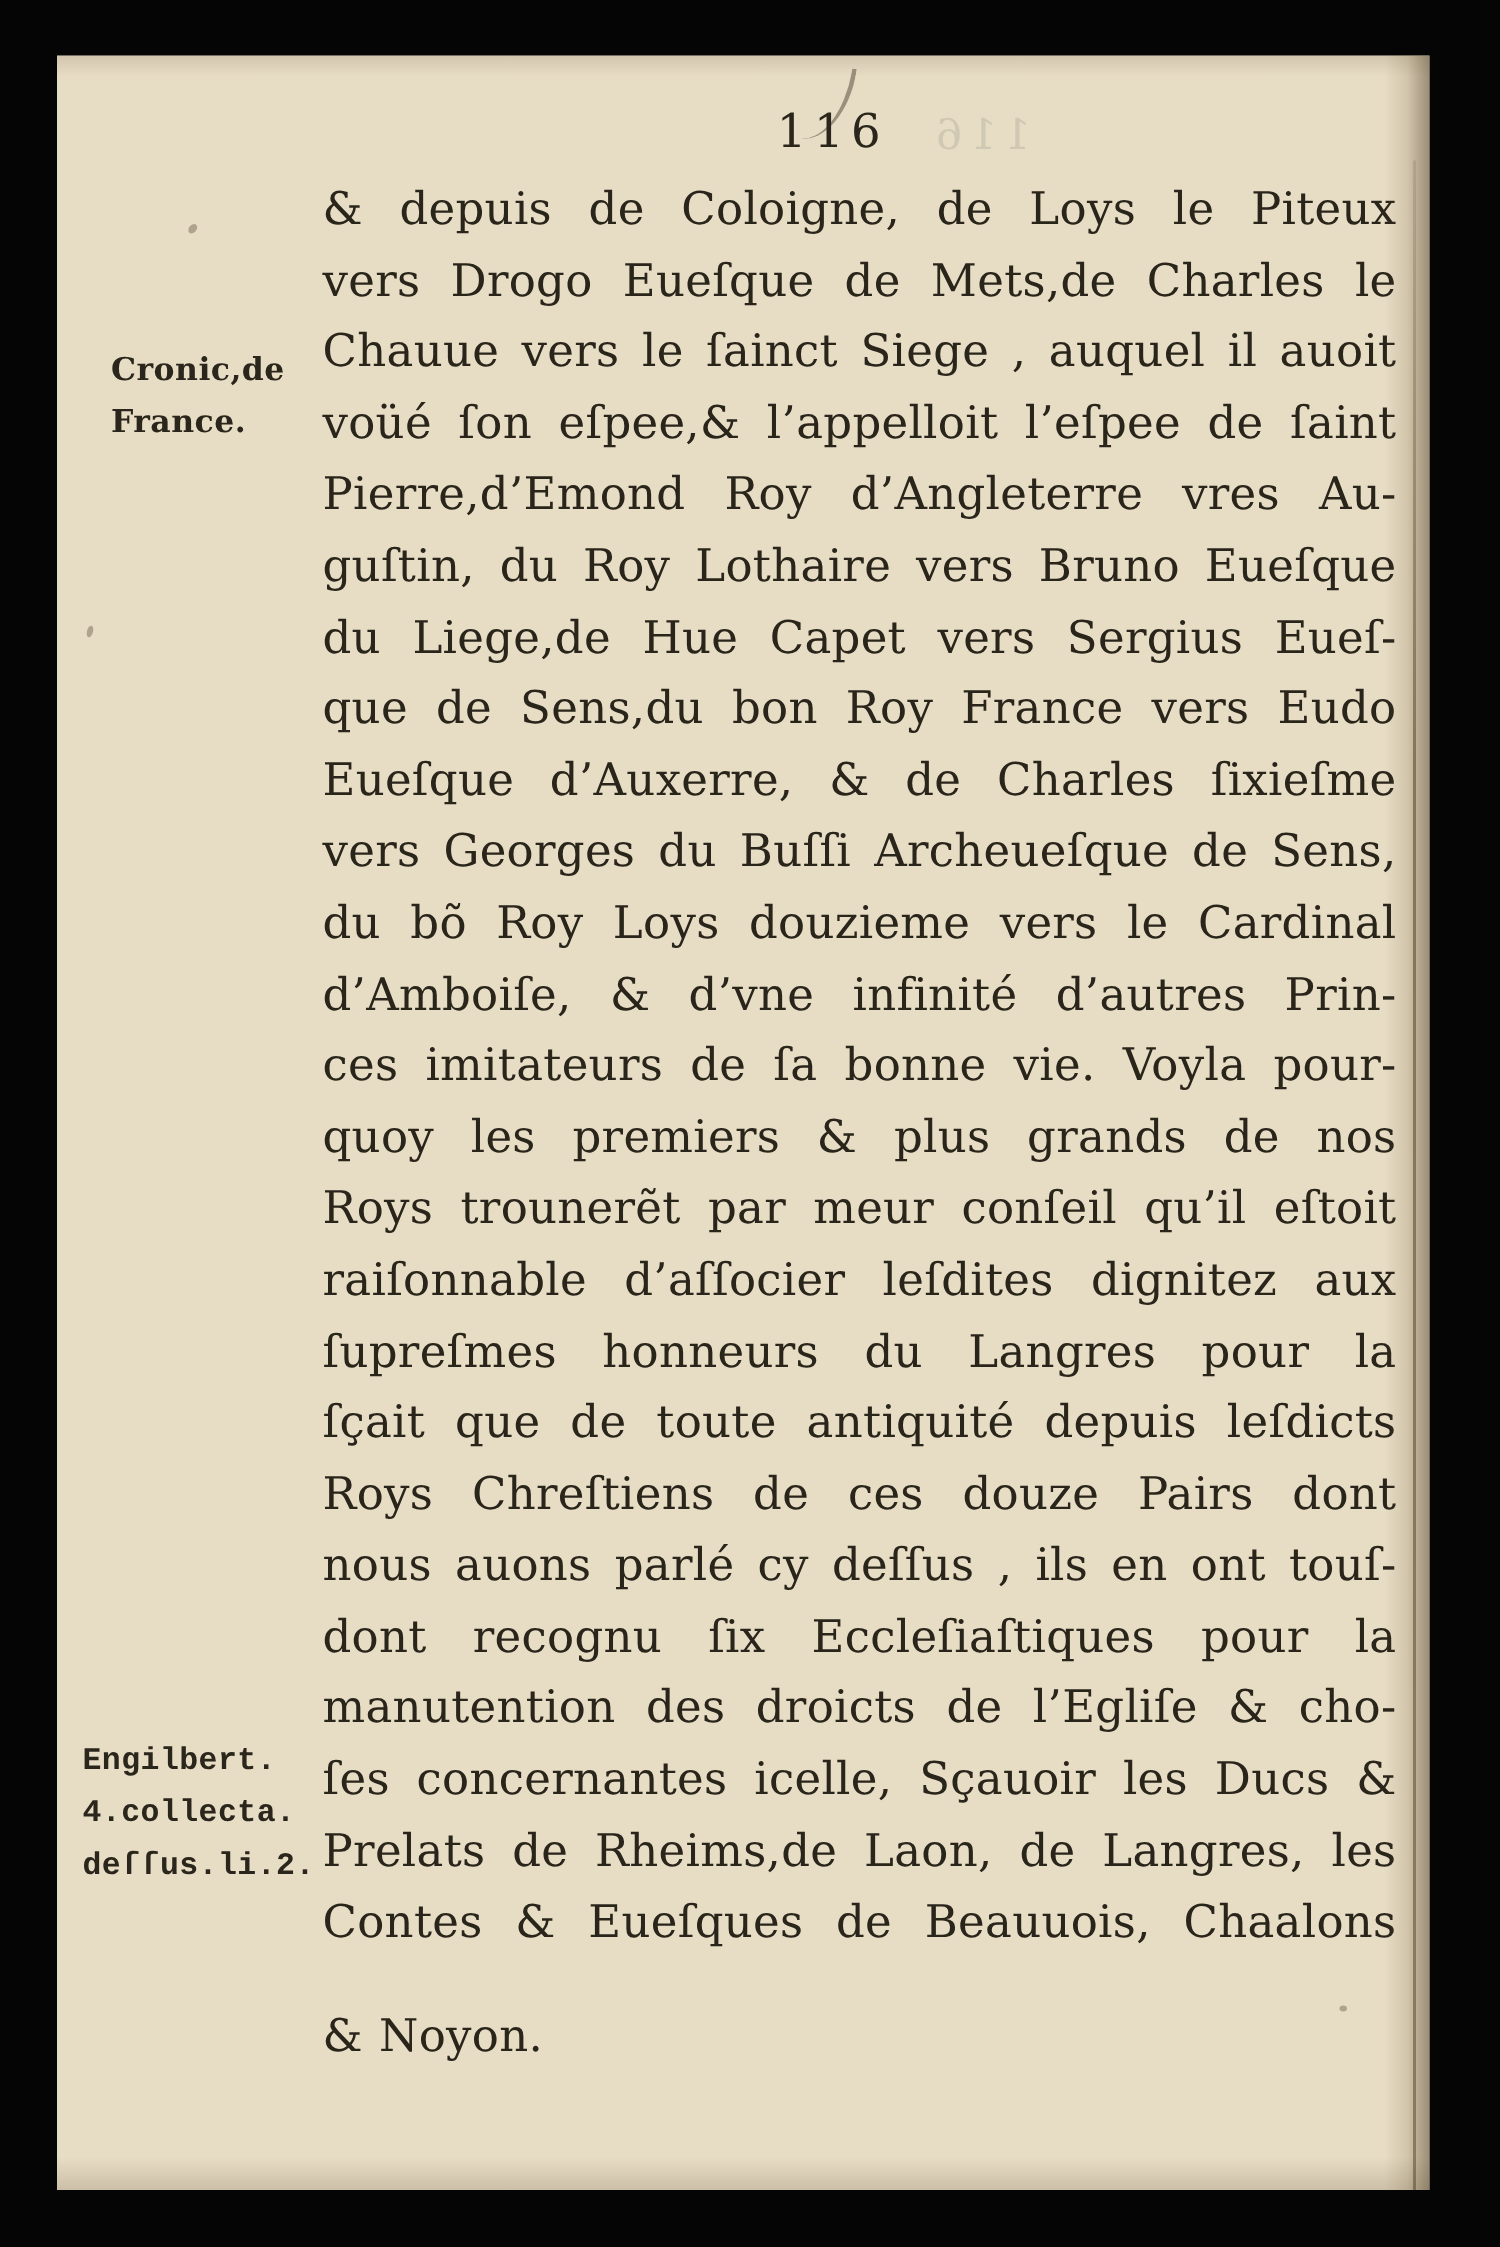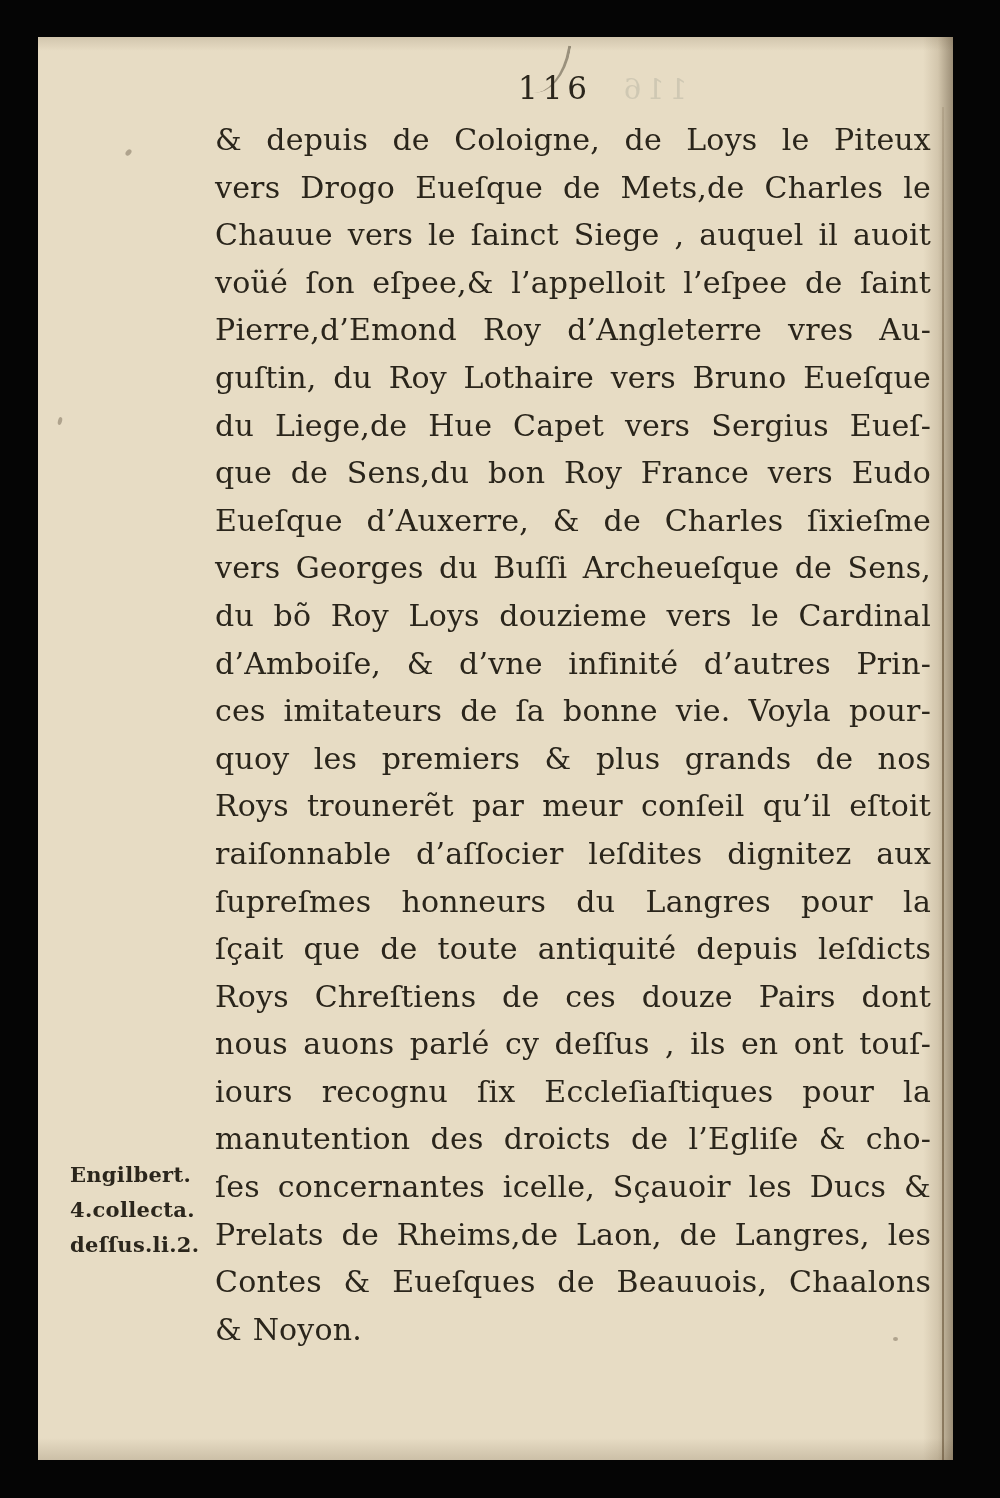--- a/index.html
+++ b/index.html
@@ -62,31 +62,32 @@
     line-height:47.6px;
     height:47.6px;
     white-space:normal;
     text-align:justify;
     text-align-last:justify;
     letter-spacing:0.2px;
     word-spacing:1px;
   }
   .text-line.last-line {
     text-align-last:left;
+    margin-top:28px;
   }
   .margin-note {
     position:absolute;
     color:#2b261c;
     font-weight:bold;
     font-size:21px;
     line-height:35px;
     letter-spacing:0.3px;
   }
   .margin-note-chronicle { left:36px; top:191px; }
-  .margin-note-citation  { left:32px; top:1120px; }
+  .margin-note-citation  { left:17px; top:1120px;font-family:Liberation Mono, monospace; }
   .ink-smudge {
     position:absolute; left:498px; top:6px;
     width:28px; height:52px;
     border-right:3px solid rgba(78,70,54,0.5);
     border-radius:0 0 95% 0;
     transform:rotate(10deg);
   }
   .paper-speck {
     position:absolute;
     background:rgba(85,72,52,0.38);
@@ -103,20 +104,24 @@
   <div class="book-page">
 
     <div class="ink-smudge"></div>
     <div class="paper-speck speck-1"></div>
     <div class="paper-speck speck-2"></div>
     <div class="paper-speck speck-3"></div>
 
     <div class="folio-ghost">116</div>
     <div class="folio">116</div>
 
+    <div class="margin-note margin-note-chronicle">
+      <div>Cronic,de</div>
+      <div>France.</div>
+    </div>
 
     <div class="margin-note margin-note-citation">
       <div>Engilbert.</div>
       <div>4.collecta.</div>
       <div>deſſus.li.2.</div>
     </div>
 
     <div class="body-text">
       <div class="text-line">&amp; depuis de Coloigne, de Loys le Piteux</div>
       <div class="text-line">vers Drogo Eueſque de Mets,de Charles le</div>
@@ -131,21 +136,21 @@
       <div class="text-line">du bõ Roy Loys douzieme vers le Cardinal</div>
       <div class="text-line">d’Amboiſe, &amp; d’vne infinité d’autres Prin-</div>
       <div class="text-line">ces imitateurs de ſa bonne vie. Voyla pour-</div>
       <div class="text-line">quoy les premiers &amp; plus grands de nos</div>
       <div class="text-line">Roys trounerẽt par meur conſeil qu’il eſtoit</div>
       <div class="text-line">raiſonnable d’aſſocier leſdites dignitez aux</div>
       <div class="text-line">ſupreſmes honneurs du Langres pour la</div>
       <div class="text-line">ſçait que de toute antiquité depuis leſdicts</div>
       <div class="text-line">Roys Chreſtiens de ces douze Pairs dont</div>
       <div class="text-line">nous auons parlé cy deſſus , ils en ont touſ-</div>
-      <div class="text-line">iours recognu ſix Eccleſiaſtiques pour la</div>
+      <div class="text-line">dont recognu ſix Eccleſiaſtiques pour la</div>
       <div class="text-line">manutention des droicts de l’Egliſe &amp; cho-</div>
       <div class="text-line">ſes concernantes icelle, Sçauoir les Ducs &amp;</div>
       <div class="text-line">Prelats de Rheims,de Laon, de Langres, les</div>
       <div class="text-line">Contes &amp; Eueſques de Beauuois, Chaalons</div>
       <div class="text-line last-line">&amp; Noyon.</div>
     </div>
 
     <div class="page-edge-shadow"></div>
     <div class="page-edge-line"></div>
     <div class="page-bottom-shade"></div>

